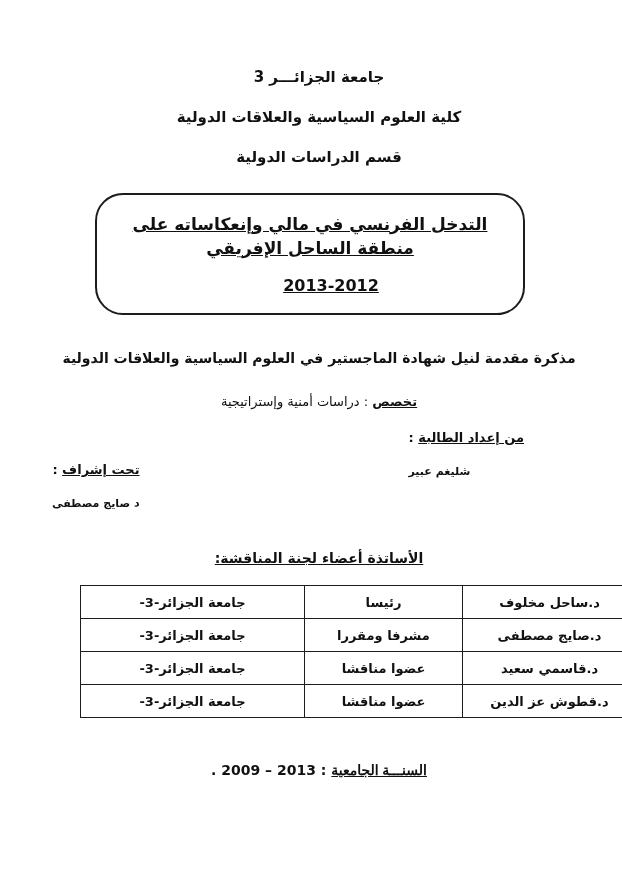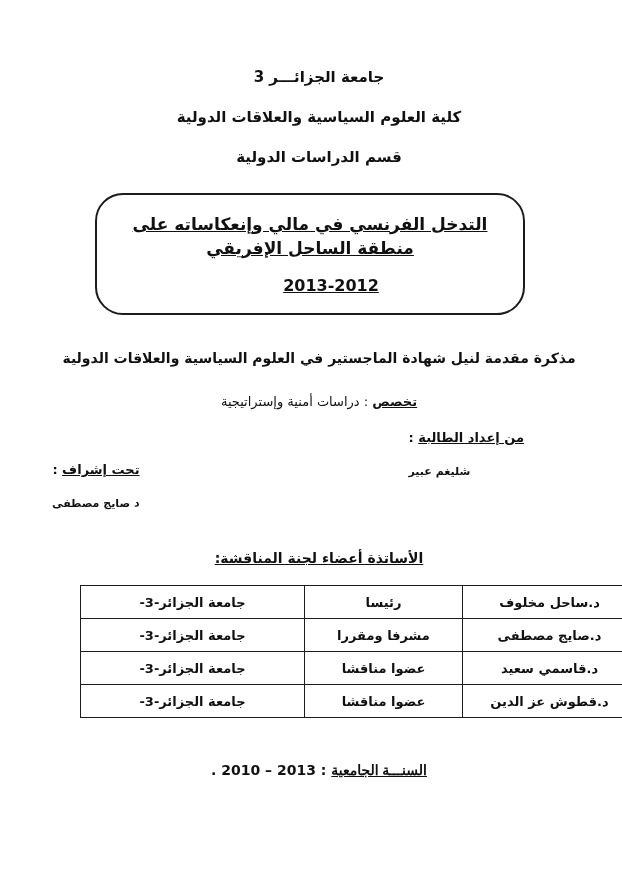--- a/index.html
+++ b/index.html
@@ -99,15 +99,15 @@
         <td class="c-univ">جامعة الجزائر-3-</td>
       </tr>
       <tr>
         <td class="c-name">د.قطوش عز الدين</td>
         <td class="c-role">عضوا مناقشا</td>
         <td class="c-univ">جامعة الجزائر-3-</td>
       </tr>
     </tbody>
   </table>
 
-  <div class="centerline footer"><span class="u">السنـــة الجامعية</span><span> : 2013 – 2010 .</span></div>
+  <div class="centerline footer"><span class="u">السنـــة الجامعية</span><span> : 2013 – 2009 .</span></div>
 
 </div>
 
 </body></html>

